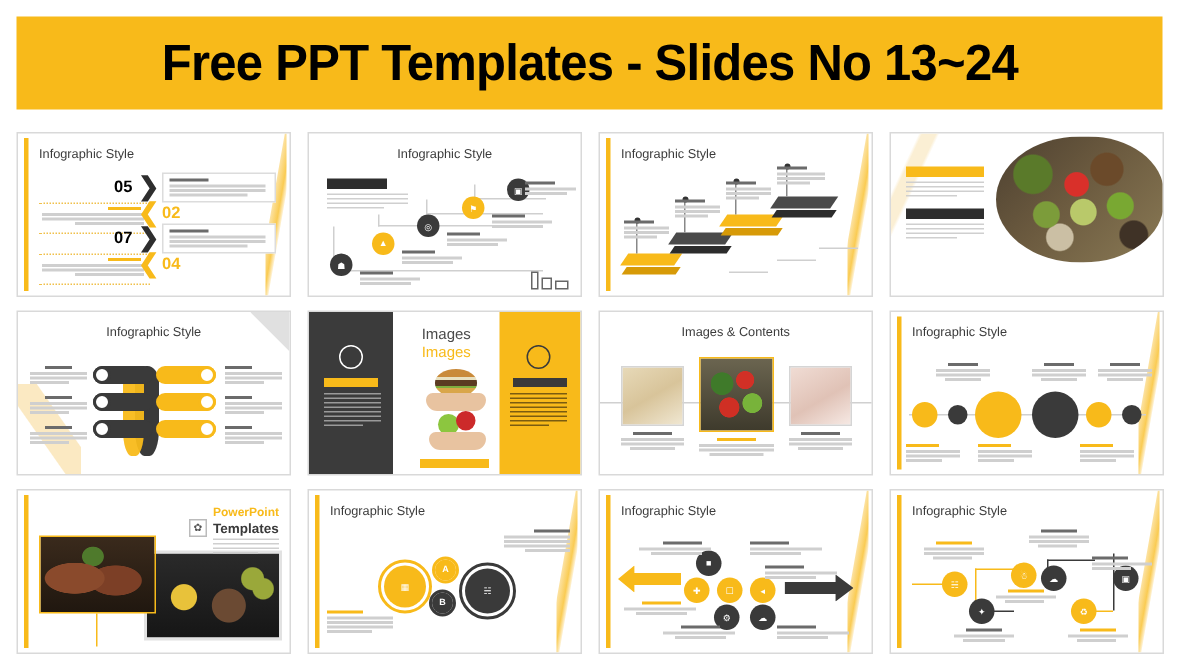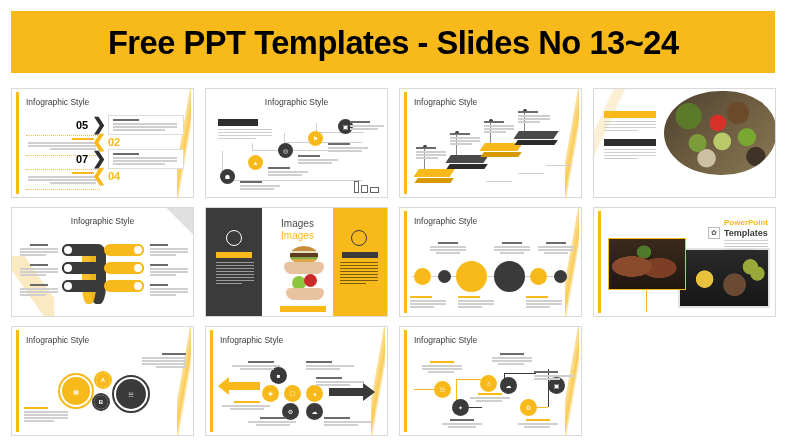--- a/index.html
+++ b/index.html
@@ -465,20 +465,47 @@
           <i style="width:38px;background:#7a5c10"></i>
           <i style="width:38px;background:#7a5c10"></i>
           <i style="width:38px;background:#7a5c10"></i>
           <i style="width:38px;background:#7a5c10"></i>
           <i style="width:38px;background:#7a5c10"></i>
           <i style="width:38px;background:#7a5c10"></i>
           <i style="width:26px;background:#7a5c10"></i>
       </div>
     </div>
 
+    <div class="slide">
+      <div class="slide-title t-center">Images &amp; Contents</div>
+      <div class="line" style="left:0; top:60px; width:183px; height:1px;"></div>
+
+      <div class="img-box ph-wheat" style="left:14px; top:36px; width:42px; height:40px;"></div>
+      <div class="img-box hl ph-veg" style="left:66px; top:30px; width:50px; height:50px;"></div>
+      <div class="img-box ph-baby" style="left:126px; top:36px; width:42px; height:40px;"></div>
+
+      <div class="txtblock" style="left:14px; top:80px; width:42px;">
+          <i class="h" style="width:26px; margin-left:8px"></i>
+          <i style="width:42px"></i>
+          <i style="width:42px"></i>
+          <i style="width:30px; margin-left:6px"></i>
+        </div>
+      <div class="txtblock" style="left:66px; top:84px; width:50px;">
+          <i class="y" style="width:26px; margin-left:12px"></i>
+          <i style="width:50px"></i>
+          <i style="width:50px"></i>
+          <i style="width:36px; margin-left:7px"></i>
+        </div>
+      <div class="txtblock" style="left:126px; top:80px; width:42px;">
+          <i class="h" style="width:26px; margin-left:8px"></i>
+          <i style="width:42px"></i>
+          <i style="width:42px"></i>
+          <i style="width:30px; margin-left:6px"></i>
+        </div>
+    </div>
 
     <div class="slide">
       <div class="edge-stripe"></div>
       <div class="edge-wave"></div>
       <div class="slide-title t-left" style="left:14px">Infographic Style</div>
 
       <div class="line" style="left:12px; top:68px; width:158px; height:1px;"></div>
 
       <div class="circ c-yel" style="left:14px; top:60px; width:17px; height:17px;"></div>
       <div class="circ c-dark" style="left:38px; top:62px; width:13px; height:13px;"></div>

